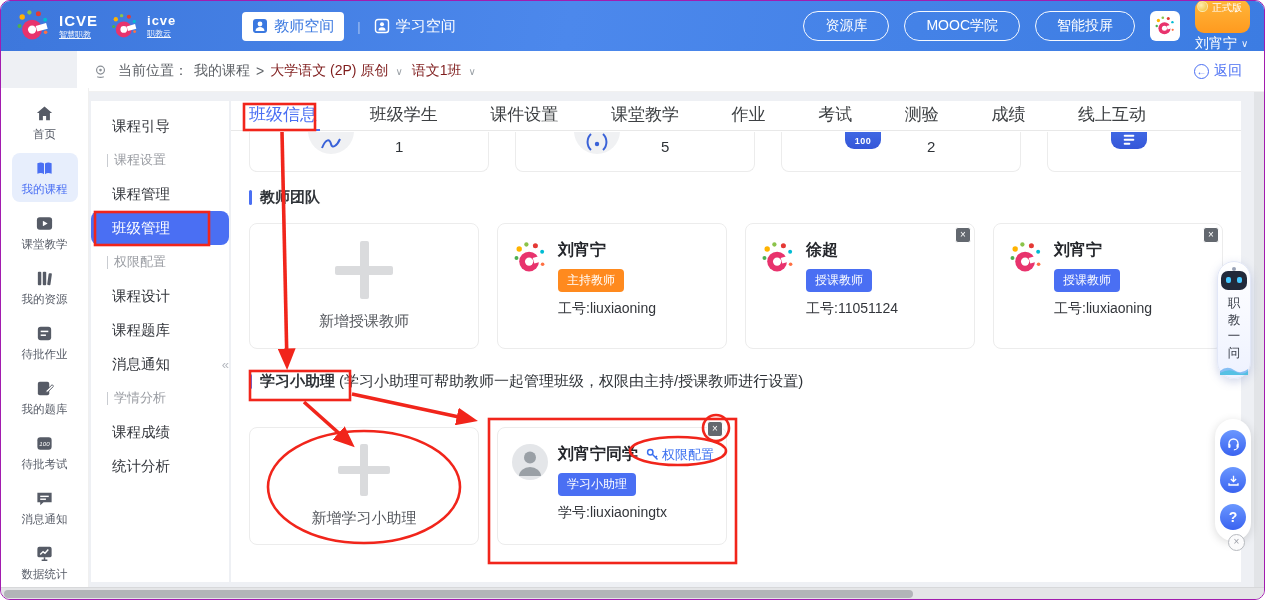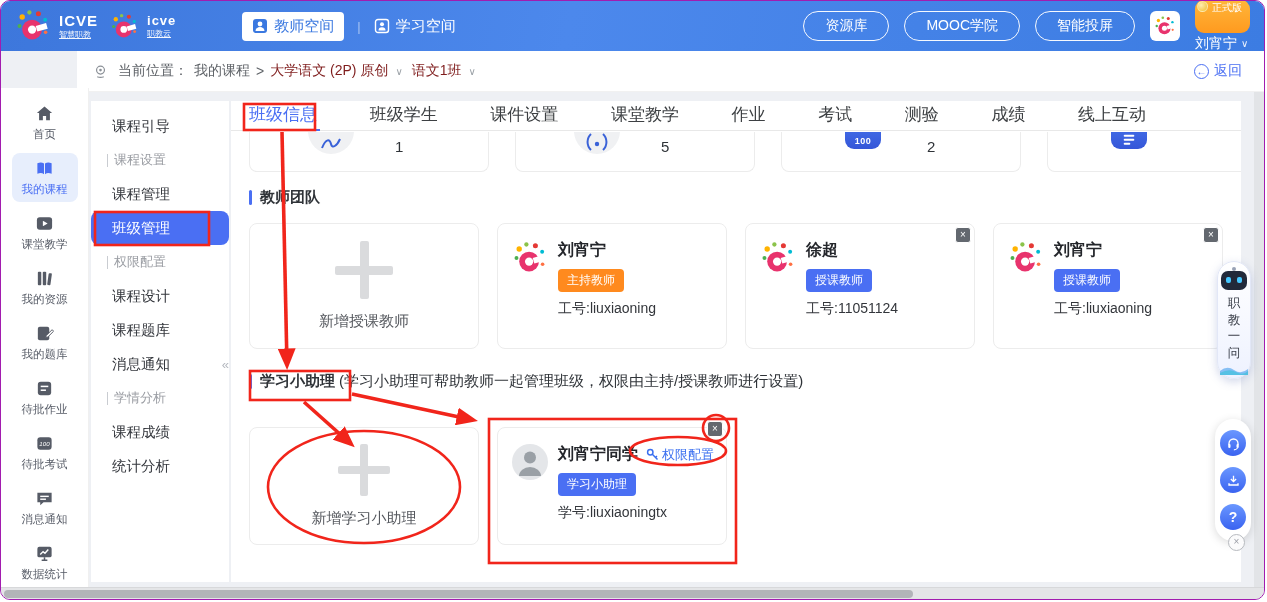--- a/index.html
+++ b/index.html
@@ -267,32 +267,32 @@
     <div class="rail-item">
       <svg viewBox="0 0 20 20" fill="currentColor">
           <rect x="3" y="3" width="3.6" height="14" rx="1"></rect>
           <rect x="8.2" y="3" width="3.6" height="14" rx="1"></rect>
           <rect x="13.6" y="4.4" width="3.4" height="12.6" rx="1" transform="rotate(8 15.3 10.7)"></rect>
         </svg>
       <span class="rail-label">我的资源</span>
     </div>
     <div class="rail-item">
       <svg viewBox="0 0 20 20" fill="currentColor">
-          <rect x="3" y="3" width="12" height="14" rx="2"></rect>
-          <path d="M12 12 l6 -6 1.6 1.6 -6 6 -2.4 .8 Z" fill="#fff" stroke="currentColor" stroke-width="1"></path>
-        </svg>
-      <span class="rail-label">我的题库</span>
-    </div>
-    <div class="rail-item">
-      <svg viewBox="0 0 20 20" fill="currentColor">
           <rect x="3" y="3" width="14" height="14" rx="3"></rect>
           <rect x="6" y="7" width="8" height="1.6" fill="#fff"></rect>
           <rect x="6" y="11" width="5.5" height="1.6" fill="#fff"></rect>
         </svg>
       <span class="rail-label">待批作业</span>
+    </div>
+    <div class="rail-item">
+      <svg viewBox="0 0 20 20" fill="currentColor">
+          <rect x="3" y="3" width="12" height="14" rx="2"></rect>
+          <path d="M12 12 l6 -6 1.6 1.6 -6 6 -2.4 .8 Z" fill="#fff" stroke="currentColor" stroke-width="1"></path>
+        </svg>
+      <span class="rail-label">我的题库</span>
     </div>
     <div class="rail-item">
       <svg viewBox="0 0 20 20" fill="currentColor">
           <rect x="2.5" y="3.5" width="15" height="13" rx="3"></rect>
           <text x="10" y="12.7" font-size="6.5" fill="#fff" text-anchor="middle" font-style="italic">100</text>
         </svg>
       <span class="rail-label">待批考试</span>
     </div>
     <div class="rail-item">
       <svg viewBox="0 0 20 20" fill="currentColor">

